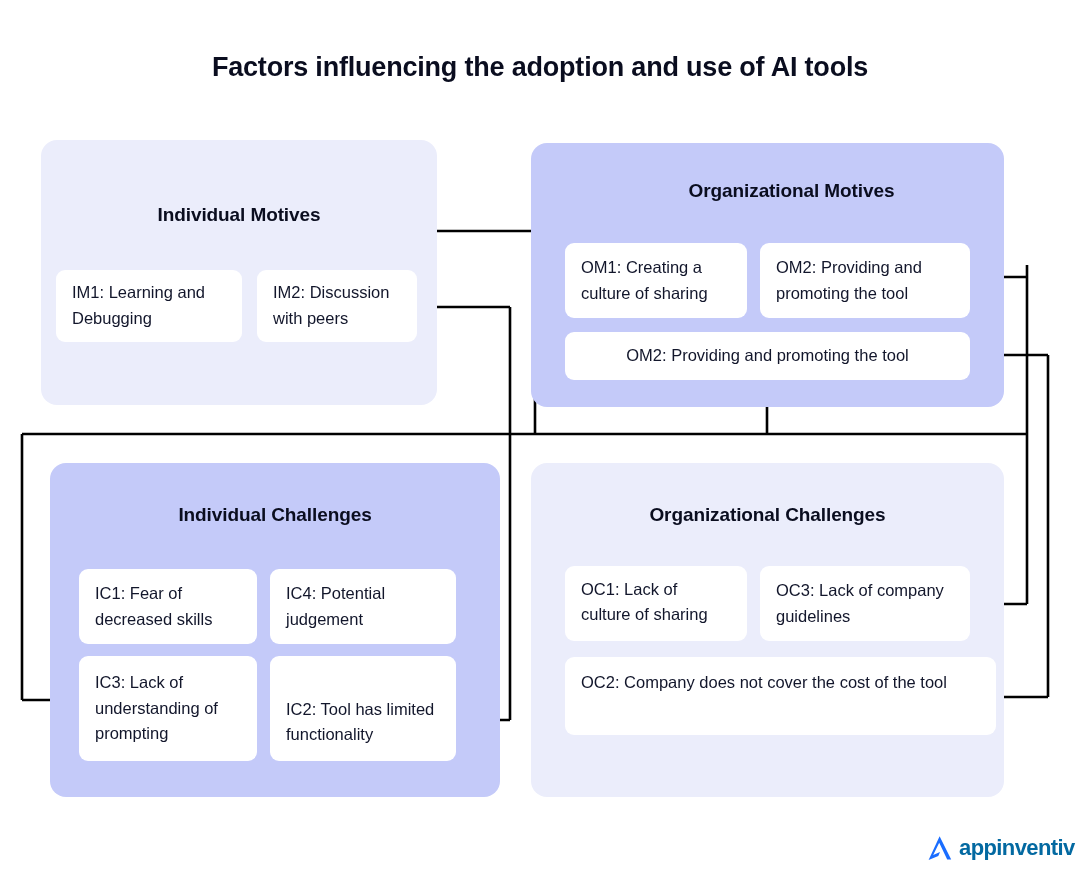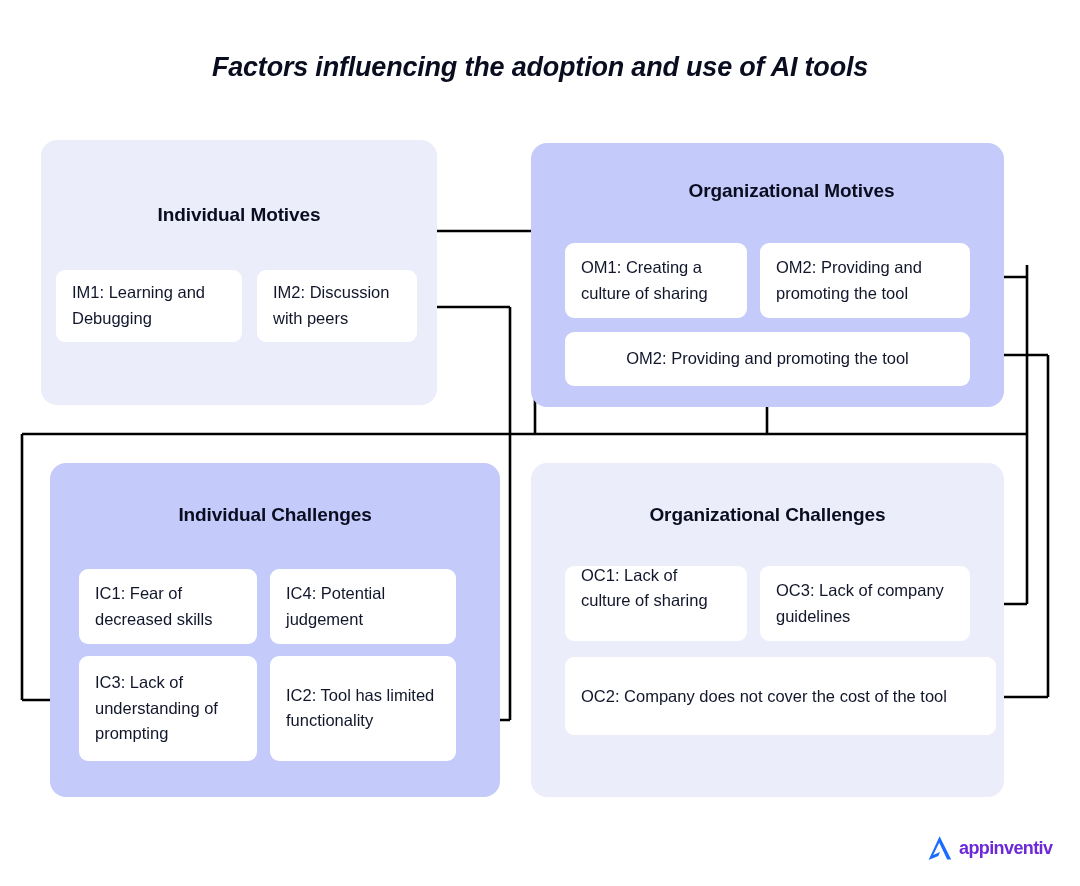--- a/index.html
+++ b/index.html
@@ -12,21 +12,20 @@
     position:relative;
   }
   #stage{position:relative;width:1080px;height:886px;}
 
   
   .title{
     position:absolute;left:0;top:52px;width:1080px;
     text-align:center;
     font-size:27px;font-weight:bold;letter-spacing:-0.2px;
     color:#0a0d1f;
-    font-style:italic;
   }
 
   
   .panel{position:absolute;border-radius:16px;}
   .panel-light{background:#ebedfb;}
   .panel-dark{background:#c4caf9;}
 
   #panel-im{left:41px;top:140px;width:396px;height:265px;}
   #panel-om{left:531px;top:143px;width:473px;height:264px;}
   #panel-ic{left:50px;top:463px;width:450px;height:334px;}
@@ -41,21 +40,21 @@
   #panel-im .panel-title{top:64px;}
   #panel-om .panel-title{top:37px;margin-left:24px;}
   #panel-ic .panel-title{top:41px;}
   #panel-oc .panel-title{top:41px;}
 
   
   .card{
     position:absolute;background:#ffffff;border-radius:9px;
     font-size:16.5px;line-height:1.55;color:#12162b;
     box-sizing:border-box;
-    padding:27px 16px;
+    padding:13px 16px;
     display:flex;align-items:center;
   }
   .card.center{justify-content:center;text-align:center;}
 
   
   #card-im1{left:56px;top:270px;width:186px;height:72px;}
   #card-im2{left:257px;top:270px;width:160px;height:72px;}
 
   
   #card-om1{left:565px;top:243px;width:182px;height:75px;}
@@ -76,21 +75,21 @@
   
   #links{position:absolute;left:0;top:0;width:1080px;height:886px;pointer-events:none;}
 
   
   #logo{
     position:absolute;left:925px;top:833px;
     display:flex;align-items:center;gap:4px;
   }
   #logo .mark{display:block;}
   #logo .wordmark{
-    font-size:18px;font-weight:bold;color:#6d28d9;
+    font-size:22px;font-weight:bold;color:#0369a1;
     letter-spacing:-0.6px;line-height:1;
   }
 </style>
 </head>
 <body>
 
 <div id="stage">
 
   <div class="title">Factors influencing the adoption and use of AI tools</div>
 

